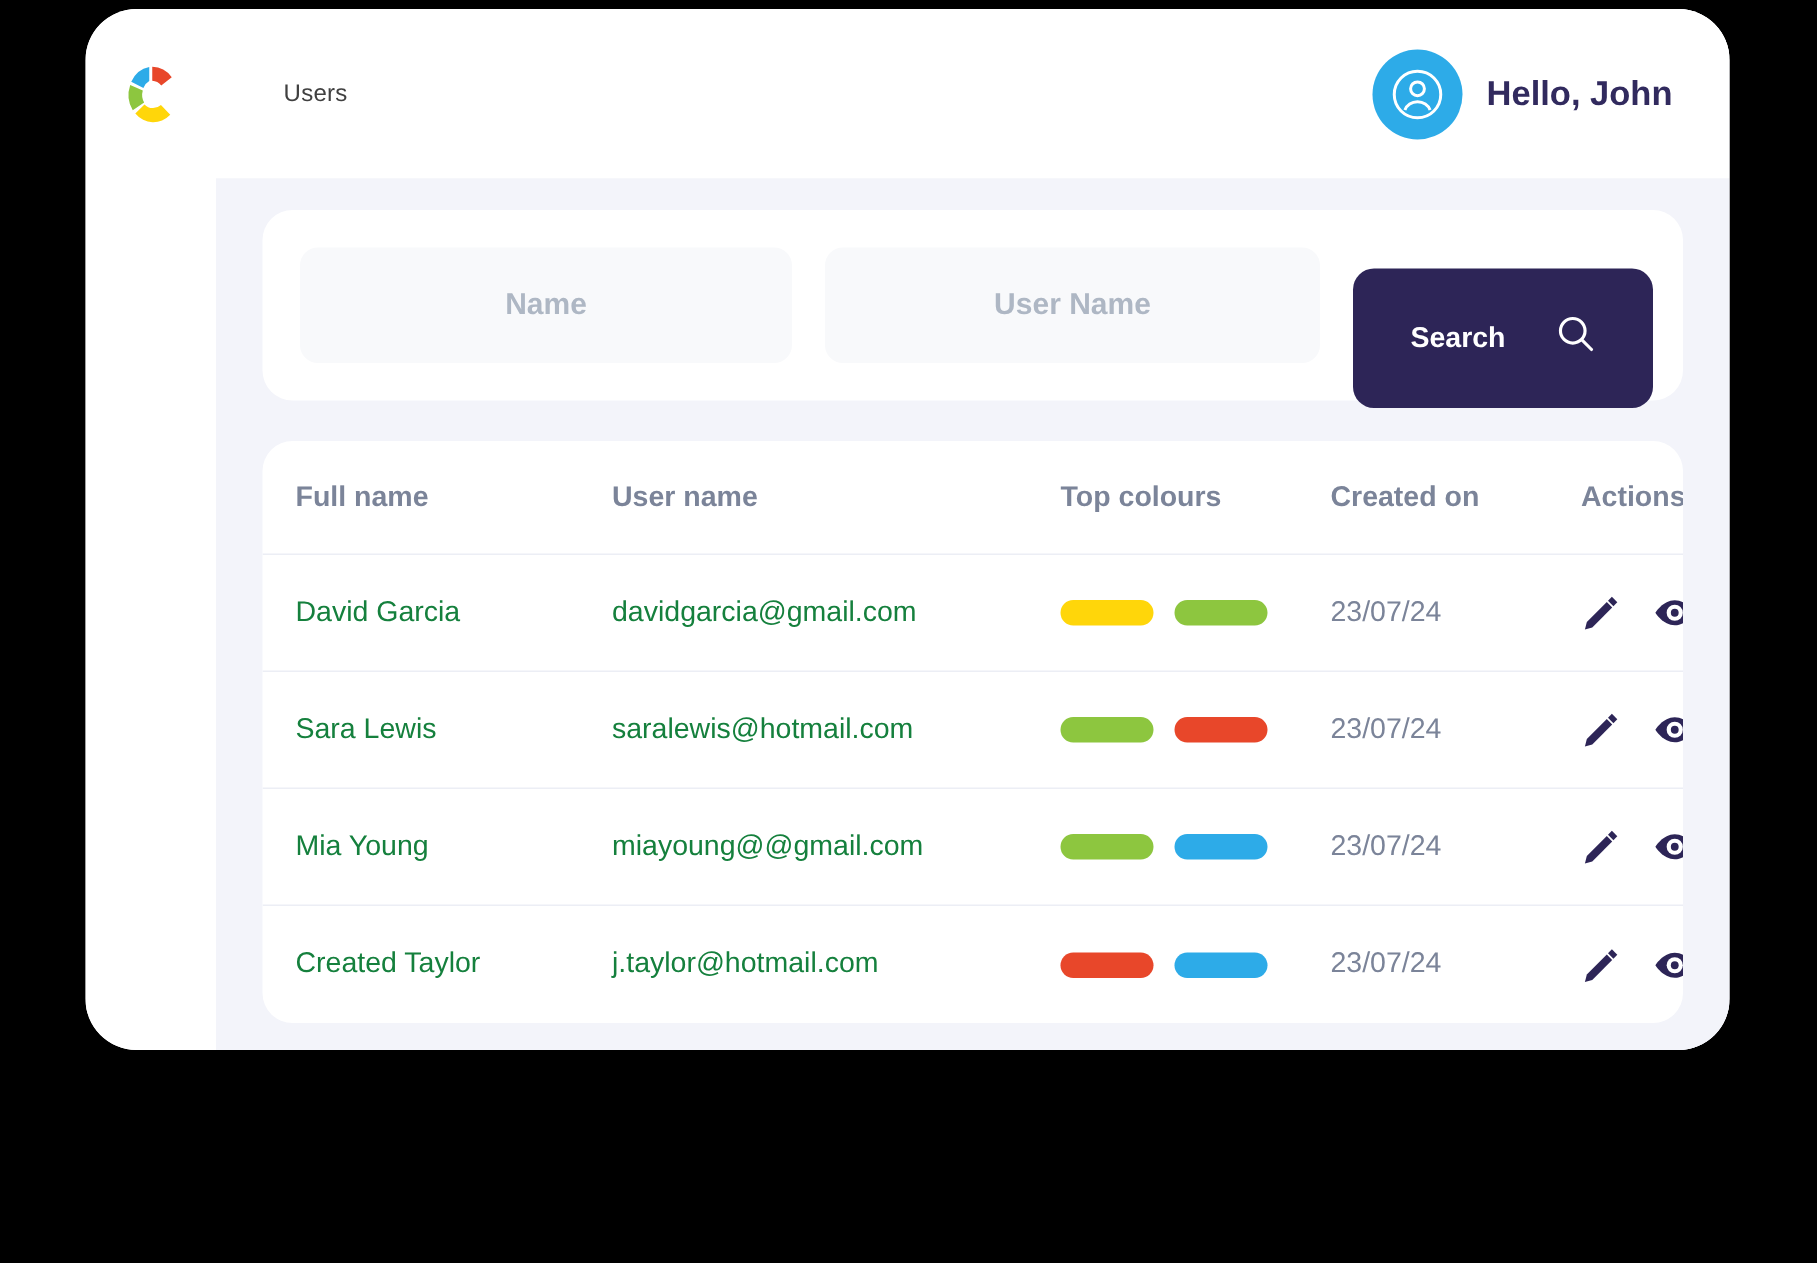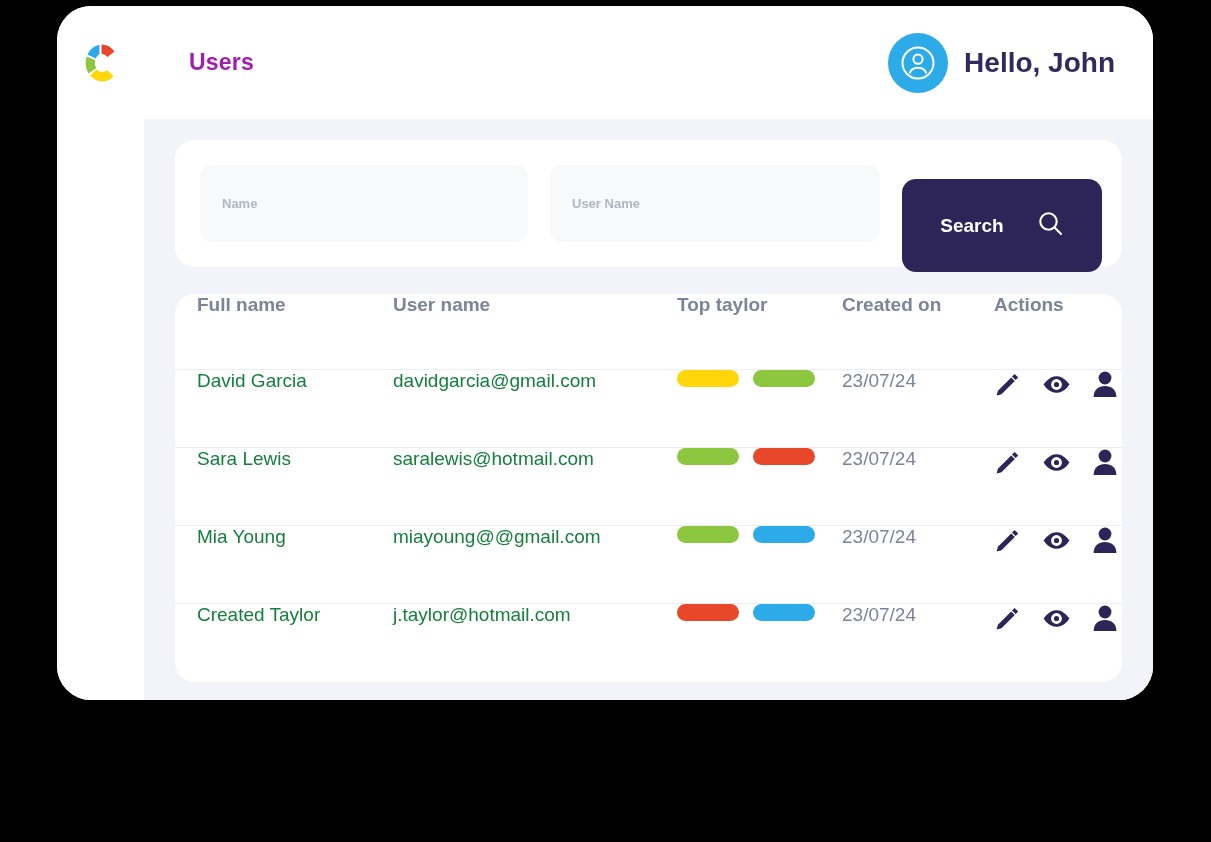--- a/index.html
+++ b/index.html
@@ -53,43 +53,43 @@
   
   #topbar {
     height: 113px;
     flex: 0 0 113px;
     background: #ffffff;
     display: flex;
     align-items: center;
     padding: 0 38px 0 45px;
   }
   #page-title {
-    font-size: 23px;
-    font-weight: bold;
-    color: #a21caf;
+    font-size: 16px;
+    font-weight: normal;
+    color: #404040;
     letter-spacing: .2px;
   }
   #topbar-spacer { flex: 1 1 auto; }
 
   #user-area {
     display: flex;
     align-items: center;
     gap: 16px;
   }
   #avatar {
     width: 60px;
     height: 60px;
     border-radius: 50%;
     background: #2dabe8;
     display: flex;
     align-items: center;
     justify-content: center;
   }
   #greeting {
-    font-size: 28px;
+    font-size: 23px;
     font-weight: bold;
     color: #312a5e;
     white-space: nowrap;
   }
 
   
   #content {
     flex: 1 1 auto;
     background: #f3f4fa;
     padding: 21px 31px 0 31px;
@@ -109,25 +109,26 @@
     padding: 0 25px;
     gap: 22px;
     margin-bottom: 27px;
   }
   .search-field {
     height: 77px;
     background: #f8f9fb;
     border: none;
     border-radius: 12px;
     font-family: "Liberation Sans", sans-serif;
-    font-size: 13px;
+    font-size: 20px;
     font-weight: bold;
     color: #5c6677;
     padding: 0 22px;
     outline: none;
+    text-align: center;
   }
   .search-field::placeholder { color: #aeb7c4; font-weight: bold; }
   #name-input     { flex: 0 0 328px; }
   #username-input { flex: 0 0 330px; }
 
   #search-button {
     flex: 0 0 200px;
     height: 93px;
     margin-left: auto;
     background: #2d2557;
@@ -144,23 +145,24 @@
     cursor: pointer;
     margin-top: 44px;
   }
 
   
   #table-card {
     overflow: hidden;
   }
   .row {
     display: flex;
-    align-items: flex-start;
+    align-items: center;
     height: 78px;
     padding: 0 22px;
+    gap: 15px;
   }
   #table-header {
     height: 76px;
     border-bottom: 1px solid #eceef5;
   }
   .data-row { border-bottom: 1px solid #eceef5; }
   .data-row:last-child { border-bottom: none; }
 
   .c-fullname { flex: 0 0 196px; }
   .c-username { flex: 0 0 284px; }
@@ -247,21 +249,21 @@
             </svg>
           </span>
         </button>
       </div>
 
       <div id="table-card" class="card">
 
         <div id="table-header" class="row">
           <div class="c-fullname">Full name</div>
           <div class="c-username">User name</div>
-          <div class="c-colours">Top taylor</div>
+          <div class="c-colours">Top colours</div>
           <div class="c-created">Created on</div>
           <div class="c-actions">Actions</div>
         </div>
 
         <div id="table-body">
             <div class="row data-row">
               <div class="c-fullname cell-text">David Garcia</div>
               <div class="c-username cell-text">davidgarcia@gmail.com</div>
               <div class="c-colours">
                 <span class="pill" style="background: rgb(255, 214, 10);"></span>

